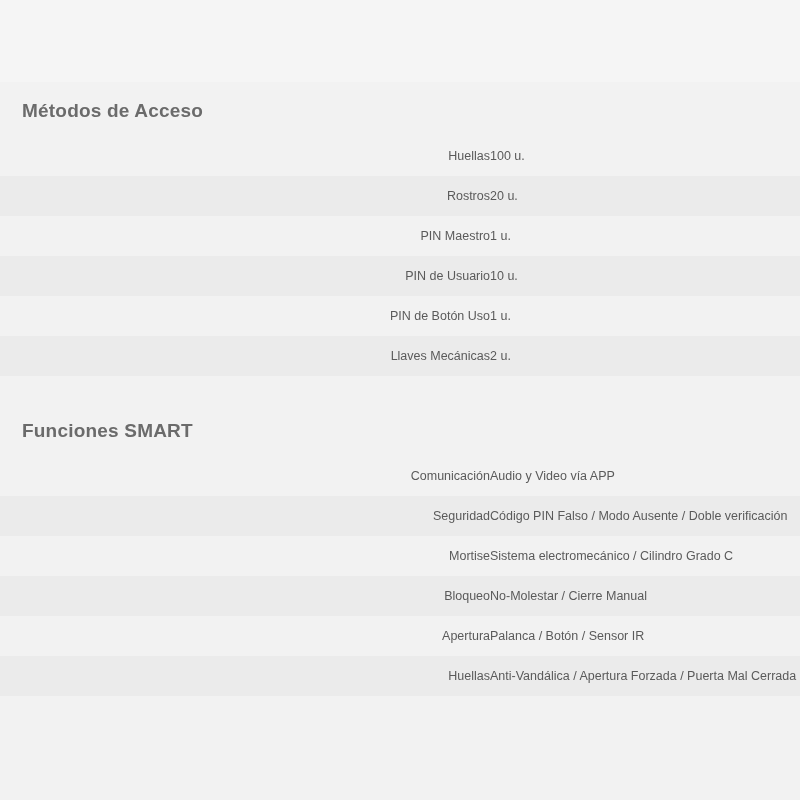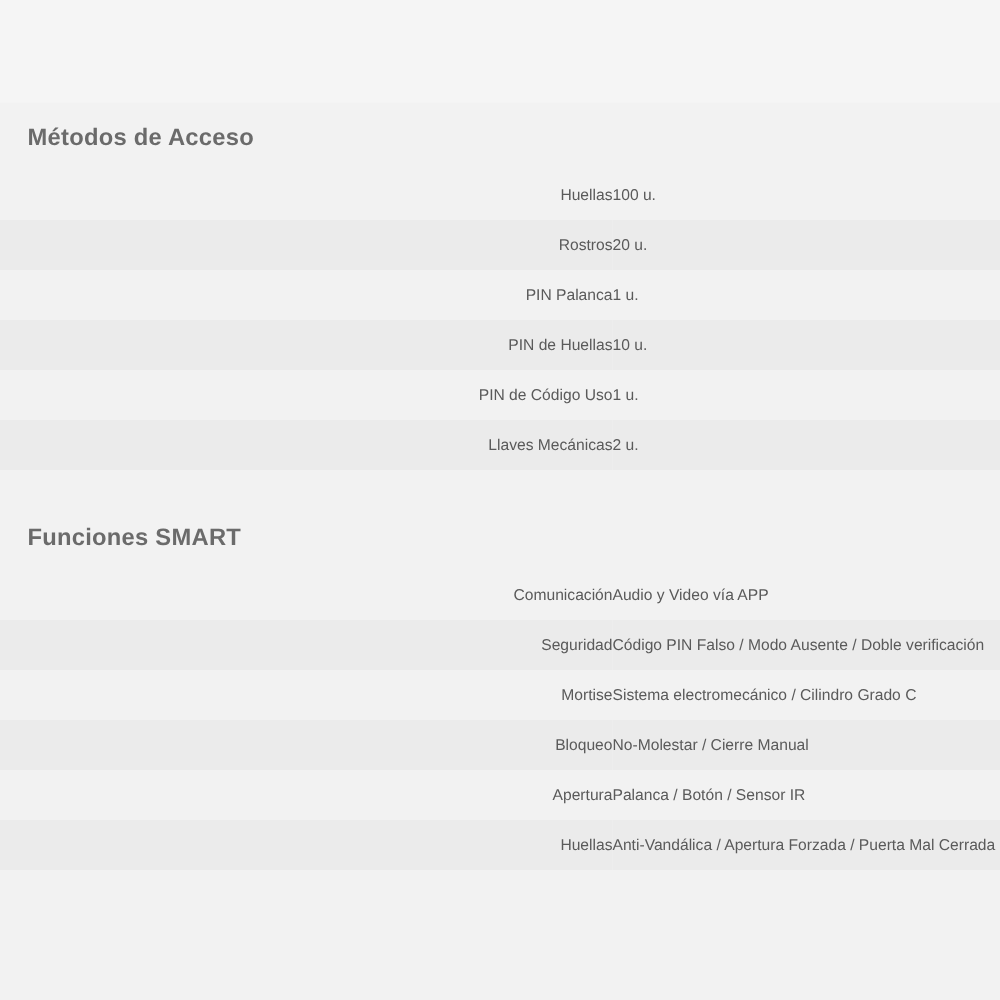--- a/index.html
+++ b/index.html
@@ -89,29 +89,29 @@
         <tbody>
           <tr class="spec-row">
             <td class="cell-label">Huellas</td>
             <td class="cell-value">100 u.</td>
           </tr>
           <tr class="spec-row alt">
             <td class="cell-label">Rostros</td>
             <td class="cell-value">20 u.</td>
           </tr>
           <tr class="spec-row">
-            <td class="cell-label">PIN Palanca</td>
+            <td class="cell-label">PIN Maestro</td>
             <td class="cell-value">1 u.</td>
           </tr>
           <tr class="spec-row alt">
-            <td class="cell-label">PIN de Huellas</td>
+            <td class="cell-label">PIN de Usuario</td>
             <td class="cell-value">10 u.</td>
           </tr>
           <tr class="spec-row">
-            <td class="cell-label">PIN de Código Uso</td>
+            <td class="cell-label">PIN de Botón Uso</td>
             <td class="cell-value">1 u.</td>
           </tr>
           <tr class="spec-row alt">
             <td class="cell-label">Llaves Mecánicas</td>
             <td class="cell-value">2 u.</td>
           </tr>
         </tbody>
       </table>
     </div>
 

